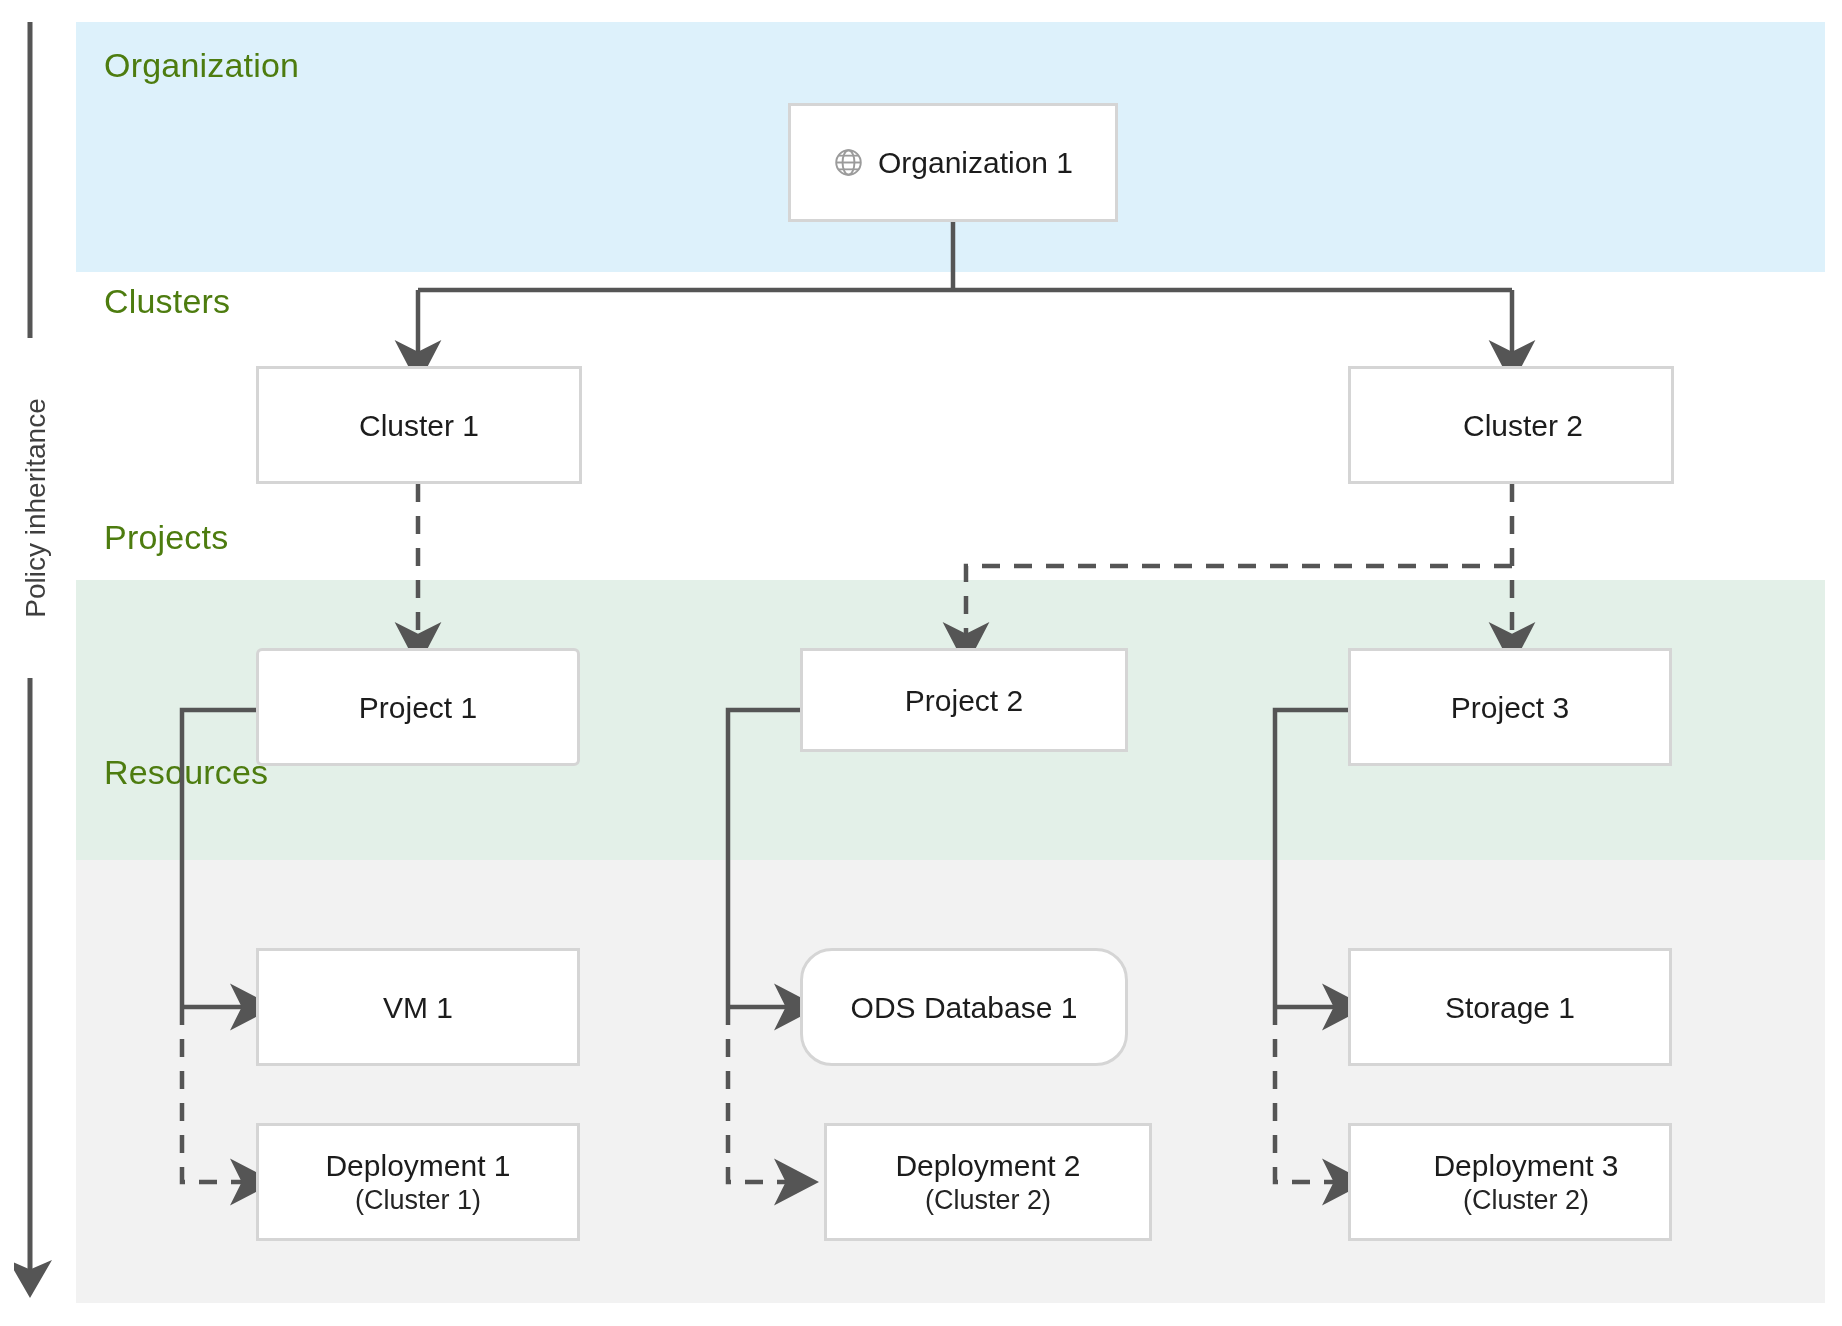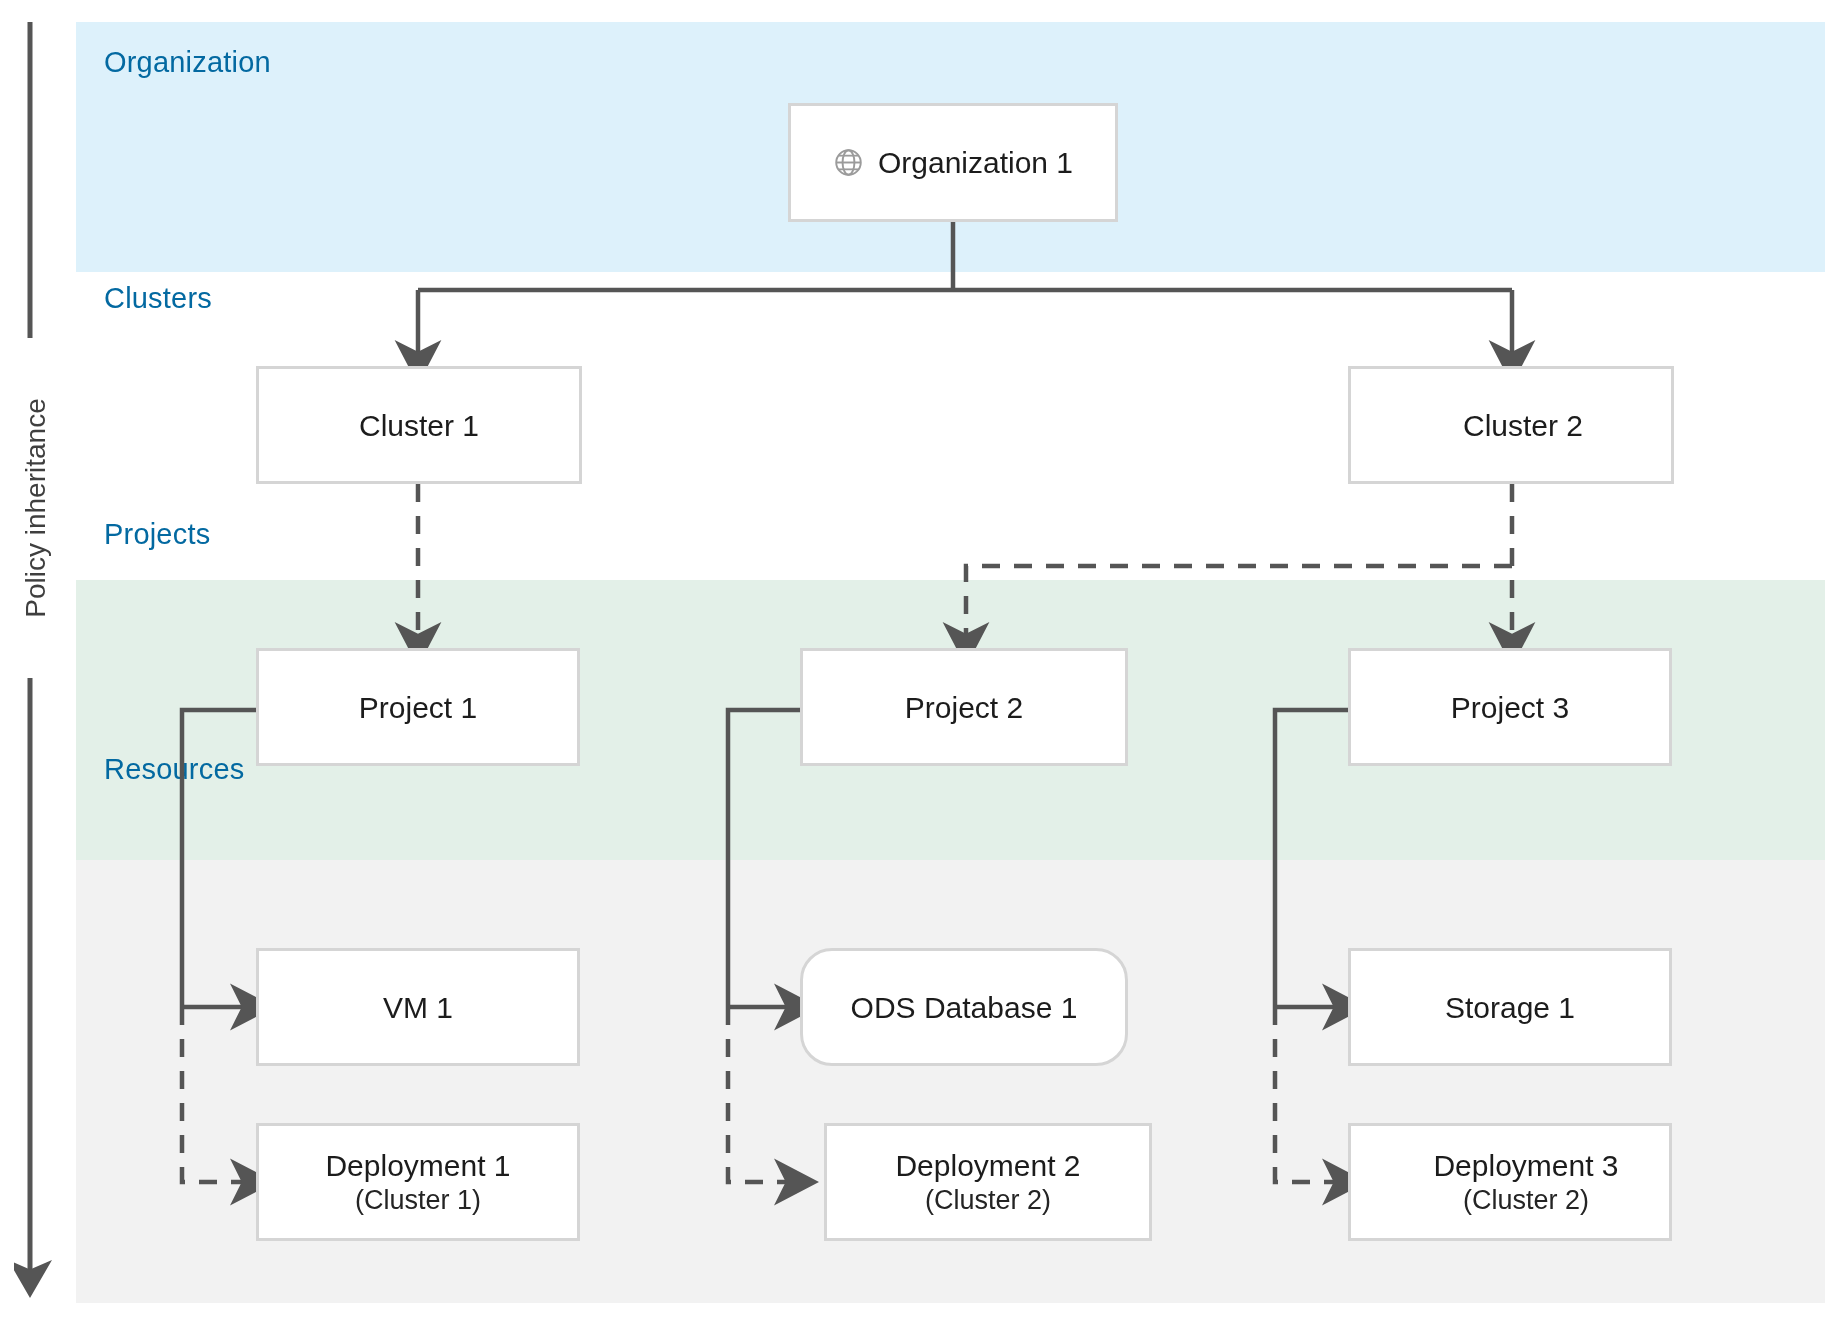--- a/index.html
+++ b/index.html
@@ -25,22 +25,22 @@
     left: 76px;
     width: 1749px;
   }
   .band-org       { top: 22px;  height: 250px; background: #ddf1fb; }
   .band-clusters  { top: 272px; height: 308px; background: #ffffff; }
   .band-projects  { top: 580px; height: 280px; background: #e3f0e8; }
   .band-resources { top: 860px; height: 443px; background: #f2f2f2; }
 
   .band-label {
     position: absolute;
-    font-size: 29px;
-    color: #0369a1;
+    font-size: 34px;
+    color: #4d7c0f;
     letter-spacing: 0.2px;
     white-space: nowrap;
   }
   .lbl-org       { left: 104px; top: 46px; }
   .lbl-clusters  { left: 104px; top: 282px; }
   .lbl-projects  { left: 104px; top: 518px; }
   .lbl-resources { left: 104px; top: 753px; }
 
   
   .policy-rail {
@@ -96,22 +96,22 @@
     width: 31px;
     height: 31px;
     flex: 0 0 31px;
     display: block;
   }
 
   
   .n-org   { left: 788px;  top: 103px;  width: 330px; height: 119px; }
   .n-clu1  { left: 256px;  top: 366px;  width: 326px; height: 118px; }
   .n-clu2  { left: 1348px; top: 366px;  width: 326px; height: 118px; padding-left: 24px; }
-  .n-prj1  { left: 256px;  top: 648px;  width: 324px; height: 118px; }
-  .n-prj2  { left: 800px;  top: 648px;  width: 328px; height: 118px; }
+  .n-prj1  { left: 256px;  top: 648px;  width: 324px; height: 118px; border-radius: 6px; }
+  .n-prj2  { left: 800px;  top: 648px;  width: 328px; height: 104px; }
   .n-prj3  { left: 1348px; top: 648px;  width: 324px; height: 118px; }
   .n-vm1   { left: 256px;  top: 948px;  width: 324px; height: 118px; }
   .n-ods1  { left: 800px;  top: 948px;  width: 328px; height: 118px; border-radius: 32px; }
   .n-sto1  { left: 1348px; top: 948px;  width: 324px; height: 118px; }
   .n-dep1  { left: 256px;  top: 1123px; width: 324px; height: 118px; }
   .n-dep2  { left: 800px;  top: 1123px; width: 328px; height: 118px; margin-left: 24px; }
   .n-dep3  { left: 1348px; top: 1123px; width: 324px; height: 118px; padding-left: 32px; }
 
   
   #wires {

